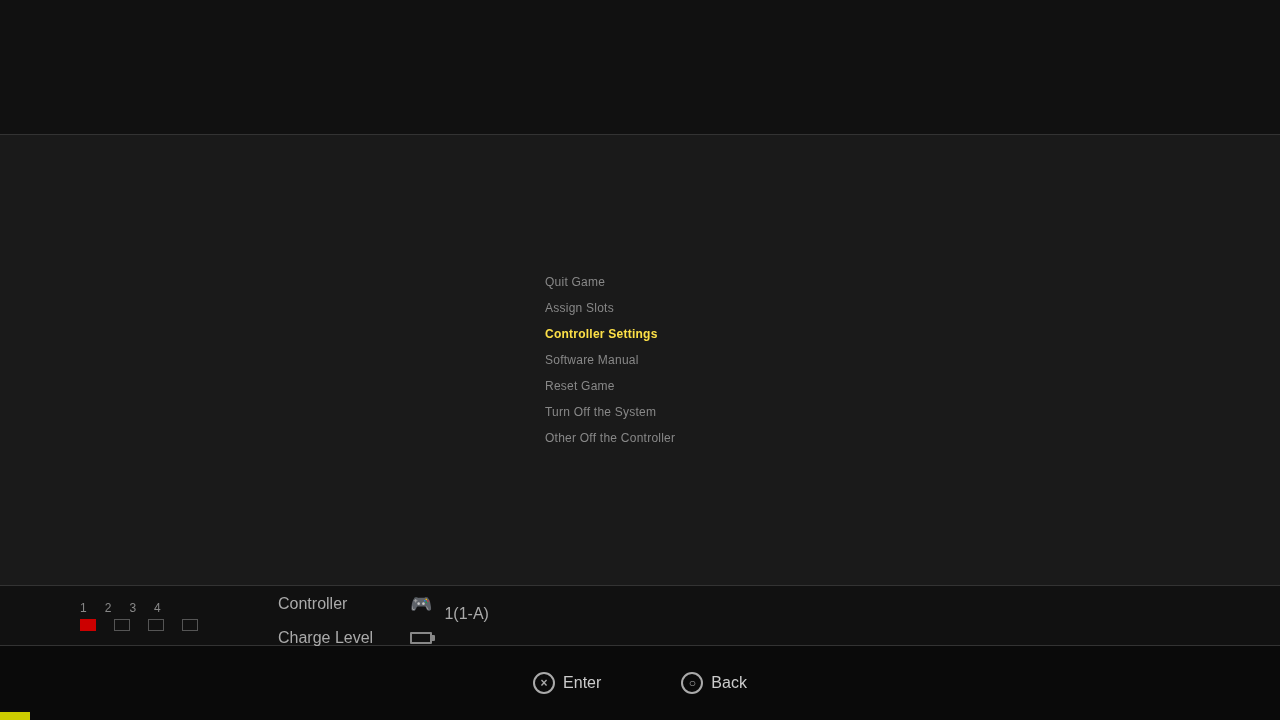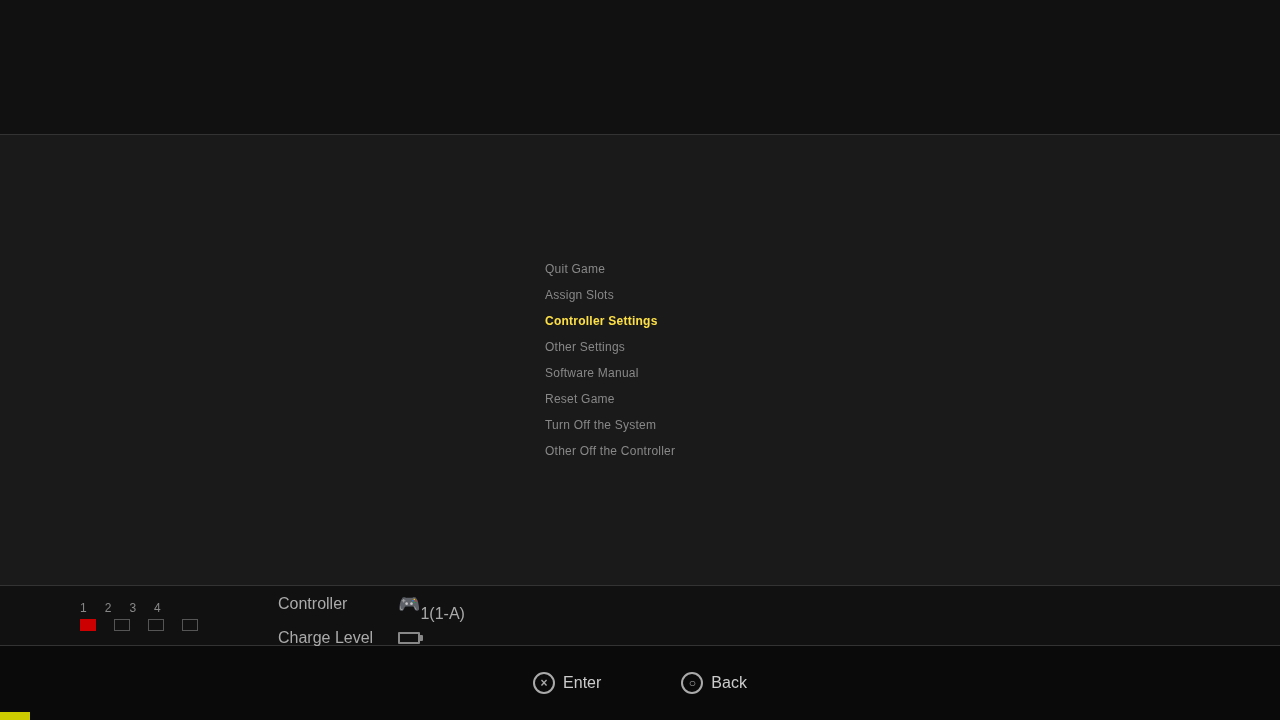--- a/index.html
+++ b/index.html
@@ -97,21 +97,21 @@
     .controller-info {
       display: flex;
       flex-direction: column;
       gap: 6px;
       margin-left: 30px;
     }
 
     .controller-row {
       display: flex;
       align-items: center;
-      gap: 0;
+      gap: 12px;
     }
 
     .controller-label {
       color: #aaaaaa;
       font-size: 16px;
       min-width: 120px;
     }
 
     .controller-icon {
       font-size: 18px;
@@ -188,21 +188,20 @@
 </head>
 <body>
 
 <div class="top-section"></div>
 
 <div class="main-section">
   <ul class="menu-list">
     <li class="menu-item">Quit Game</li>
     <li class="menu-item">Assign Slots</li>
     <li class="menu-item active">Controller Settings</li>
-    <li class="menu-item">Other Settings</li>
     <li class="menu-item">Software Manual</li>
     <li class="menu-item">Reset Game</li>
     <li class="menu-item">Turn Off the System</li>
     <li class="menu-item">Other Off the Controller</li>
   </ul>
 </div>
 
 <div class="bottom-bar">
   <div class="slot-indicators">
     <div class="slot-numbers">

